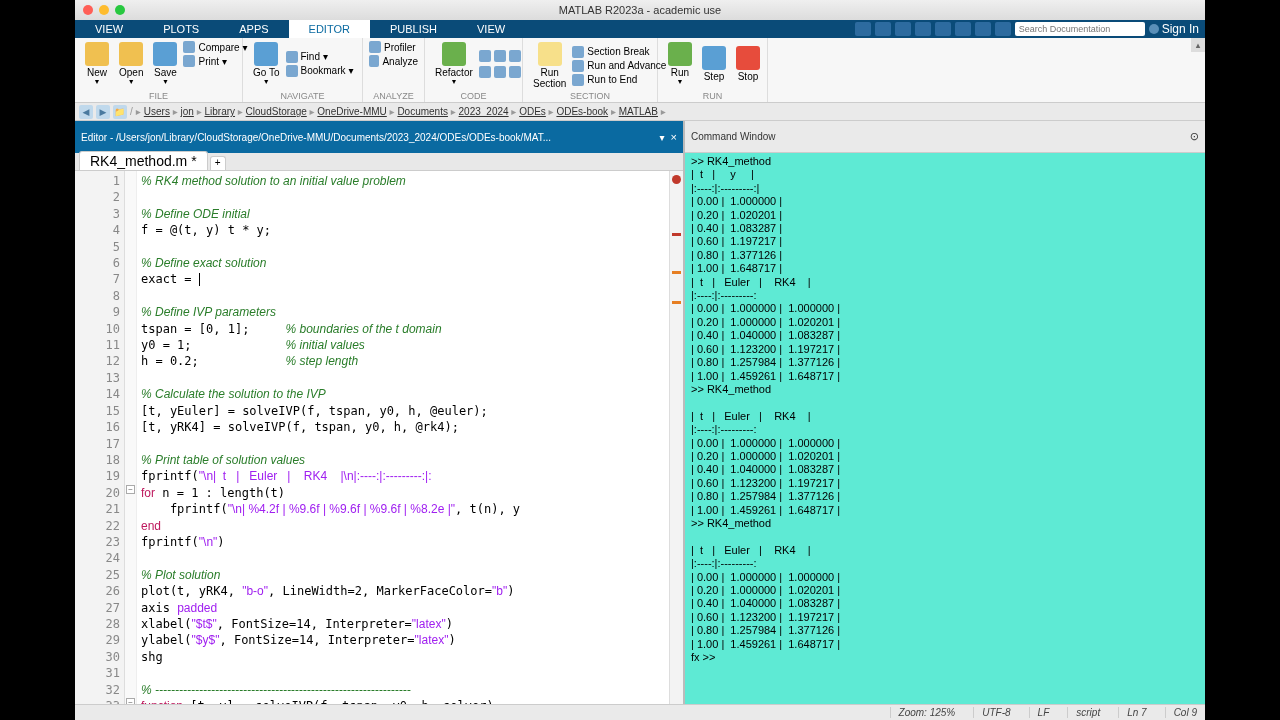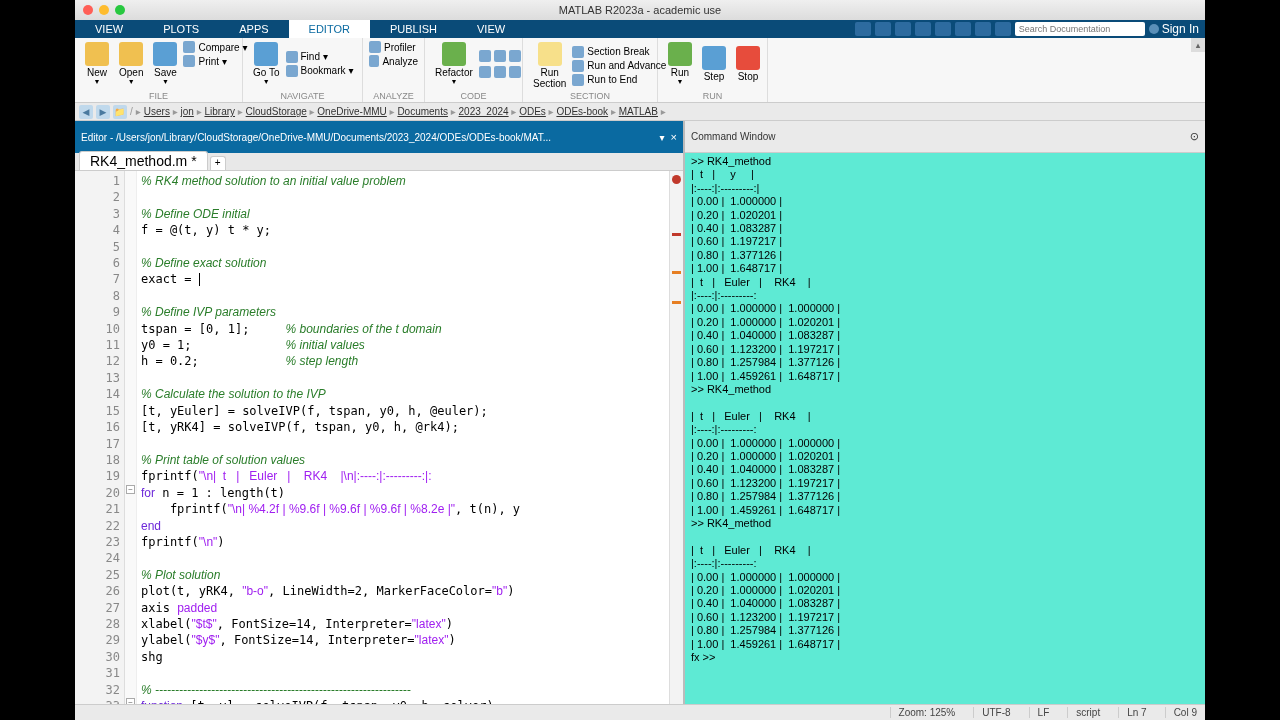--- a/index.html
+++ b/index.html
@@ -44,29 +44,29 @@
 .filetabs { height: 18px; background: #e8e8e8; display: flex; align-items: flex-end; border-bottom: 1px solid #ccc; }
 .filetab { background: #fff; border: 1px solid #ccc; border-bottom: none; padding: 1px 10px; font-size: 14px; margin-left: 4px; cursor: pointer; border-radius: 3px 3px 0 0; }
 .filetab-add { width: 16px; height: 14px; background: #fff; border: 1px solid #ccc; border-bottom: none; margin-left: 2px; text-align: center; font-size: 10px; cursor: pointer; border-radius: 3px 3px 0 0; }
 .editor-body { flex: 1; background: #fff; display: flex; overflow: hidden; position: relative; }
 .gutter { width: 50px; background: #f3f3f3; border-right: 1px solid #ddd; font-family: Menlo, monospace; font-size: 12px; text-align: right; color: #888; padding: 2px 4px 2px 0; line-height: 16.4px; position: relative; }
 .fold-gutter { width: 12px; background: #f9f9f9; border-right: 1px solid #eee; position: relative; }
 .fold-mark { position: absolute; left: 1px; width: 9px; height: 9px; border: 1px solid #aaa; font-size: 8px; line-height: 7px; text-align: center; color: #666; background: #fff; }
 .code { flex: 1; font-family: Menlo, monospace; font-size: 12px; line-height: 16.4px; padding: 2px 4px; white-space: pre; overflow: hidden; color: #000; }
 .comment { color: #2a7d2a; font-style: italic; }
 .string { color: #a020f0; }
-.keyword { color: #6d28d9; }
+.keyword { color: #be185d; }
 .cursor-bar { display: inline-block; width: 1px; height: 13px; background: #000; vertical-align: middle; }
 .err-strip { width: 14px; background: #f3f3f3; border-left: 1px solid #ddd; position: relative; }
 .err-dot { position: absolute; right: 2px; width: 9px; height: 9px; border-radius: 50%; }
 .cmd-pane { flex: 1; display: flex; flex-direction: column; min-width: 0; }
 .cmd-body { flex: 1; background: #5eead4; font-family: Menlo, monospace; font-size: 11px; line-height: 12.4px; padding: 2px 6px; white-space: pre; overflow: hidden; color: #000; }
 .statusbar { height: 16px; background: #eaeaea; border-top: 1px solid #ccc; display: flex; align-items: center; font-size: 10px; color: #444; padding: 0 8px; gap: 18px; }
 .statusbar .spacer { flex: 1; }
-.statusbar .cell { border-left: 1px solid #ccc; padding-left: 8px; }
+.statusbar .cell { border-left: 1px solid #ccc; padding-left: 8px; font-style: italic; }
 .scroll-arrow { position: absolute; right: 0; width: 14px; height: 14px; background: #ddd; font-size: 9px; text-align: center; line-height: 14px; color: #666; cursor: pointer; }
 </style>
 </head>
 <body>
 
 <div class="window">
 
   <div class="titlebar">
     <div class="traffic">
       <span class="tl-close"></span>

